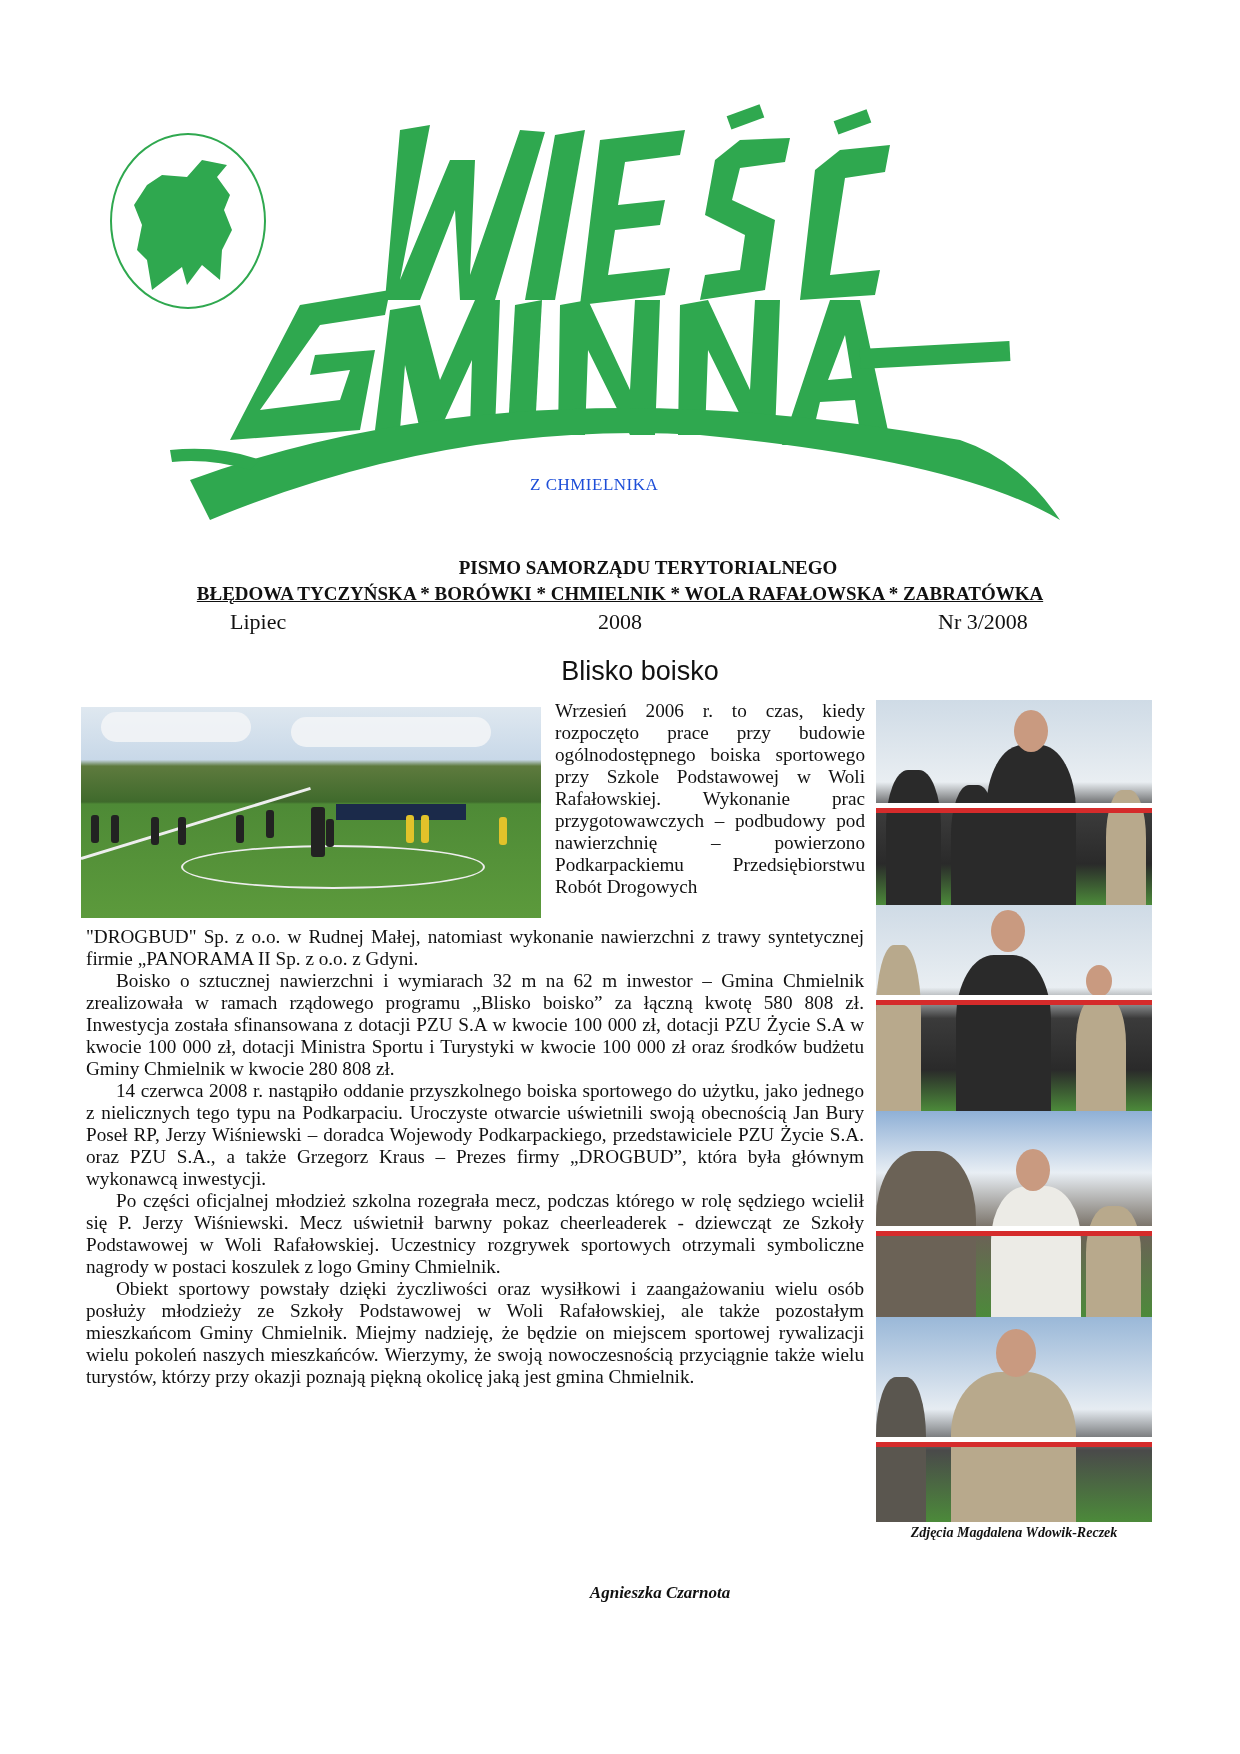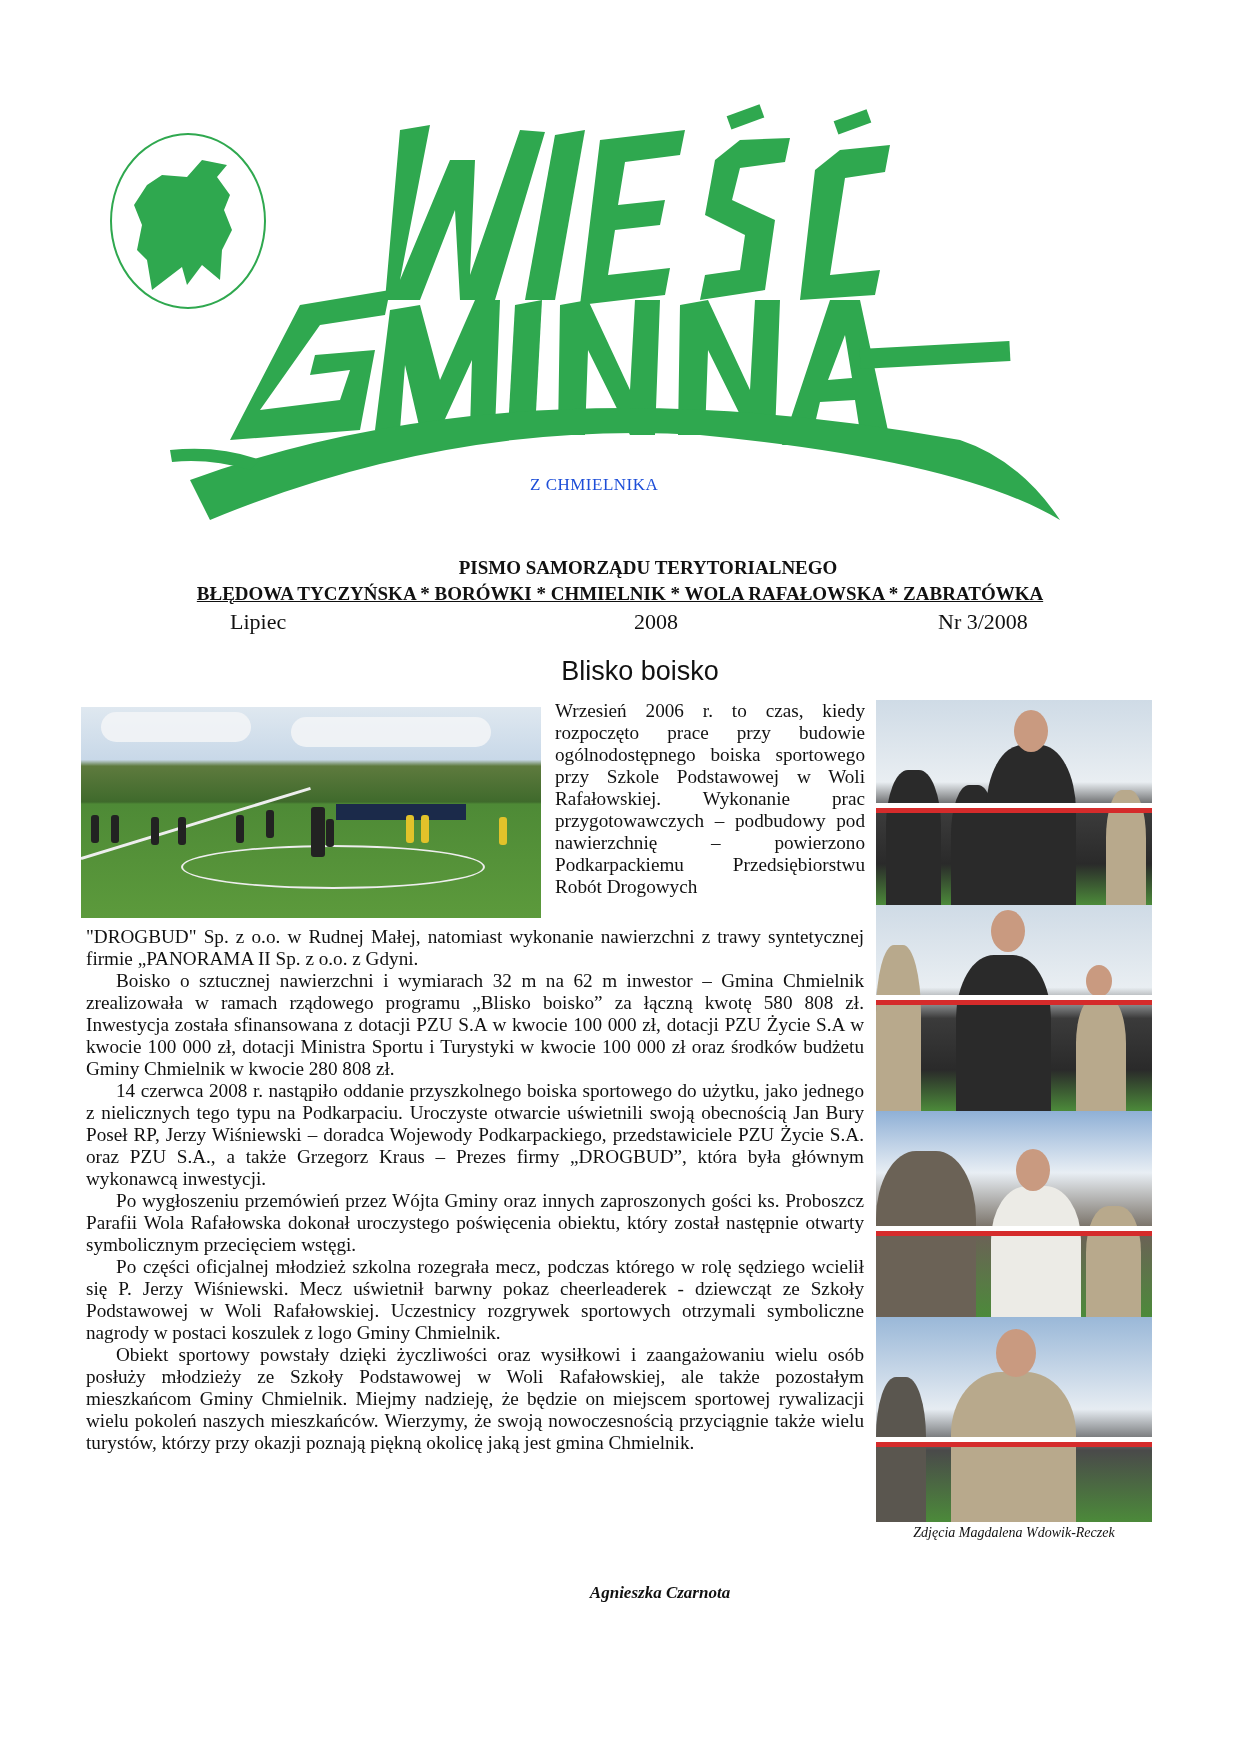--- a/index.html
+++ b/index.html
@@ -12,21 +12,21 @@
   .title-svg { position: absolute; left: 0; top: 0; width: 1040px; height: 450px; }
   .subtitle { position: absolute; left: 430px; top: 375px; font-size: 17px; color: #1d4ed8; letter-spacing: 0.5px; font-family: "Liberation Serif", serif; }
 
   
   .hdr { position: absolute; left: 0; width: 1240px; text-align: center; font-weight: bold; font-size: 19px; }
   .hdr1 { top: 557px; padding-left: 28px; }
   .hdr2 { top: 583px; text-decoration: underline; }
   .hdr3 { top: 609px; height: 24px; }
   .hdr3 span { position: absolute; font-weight: normal; font-size: 22px; }
   .hdr3 .month { left: 230px; }
-  .hdr3 .year { left: 598px; margin-left: 36px; }
+  .hdr3 .year { left: 598px; }
   .hdr3 .issue { left: 938px; }
 
   .article-title { position: absolute; left: 500px; top: 656px; width: 280px; text-align: center; font-family: "Liberation Sans", sans-serif; font-weight: normal; font-size: 27px; }
 
   
   .photo { position: absolute; overflow: hidden; }
   .photo-main { left: 81px; top: 707px; width: 460px; height: 211px;
     background: linear-gradient(to bottom, #dfe8f0 0%, #c8d8e8 25%, #5e7a3e 28%, #3f6a2c 45%, #4e8a36 46%, #5c9a3c 100%); }
   .photo-main .sky-cloud { position: absolute; top: 5px; height: 30px; background: #f2f4f6; border-radius: 20px; opacity: .9; }
   .photo-main .field-line { position: absolute; left: 0; top: 150px; width: 240px; height: 3px; background: #eee; transform: rotate(-17deg); transform-origin: left; }
@@ -40,21 +40,21 @@
   .photo-side .ribbon { position: absolute; left: 0; width: 100%; height: 10px; background: linear-gradient(to bottom, #fff 0%, #fff 45%, #d52b2b 46%, #d52b2b 100%); }
   .photo-side .person { position: absolute; border-radius: 40% 40% 4px 4px; background: #2a2a2a; }
   .photo-side .person.beige { background: #b8a98c; }
   .photo-side .person.white { background: #ecebe6; }
   .photo-side .head { position: absolute; width: 34px; height: 42px; border-radius: 50%; background: #c99a80; }
   .ph1 { top: 700px; height: 205px; }
   .ph2 { top: 905px; height: 206px; }
   .ph3 { top: 1111px; height: 206px; background: linear-gradient(to bottom, #8fb0d6 0%, #e8eef4 30%, #6b6256 60%, #4c8a3a 100%); }
   .ph4 { top: 1317px; height: 205px; background: linear-gradient(to bottom, #9ab8d8 0%, #e6ecf2 45%, #4a4a4a 65%, #4c8a3a 100%); }
 
-  .photo-credit { position: absolute; left: 876px; top: 1525px; width: 276px; text-align: center; font-style: italic; font-weight: normal; font-size: 14px; }
+  .photo-credit { position: absolute; left: 876px; top: 1525px; width: 276px; text-align: center; font-style: italic; font-weight: bold; font-size: 14px; }
 
   
   .body-text { position: absolute; font-size: 19.2px; line-height: 22px; text-align: justify; }
   .col-narrow { left: 555px; top: 700px; width: 310px; }
   .col-wide { left: 86px; top: 926px; width: 778px; }
   .body-text p { margin: 0; }
   .body-text p.indent { text-indent: 30px; }
 
   .author { position: absolute; left: 540px; top: 1583px; width: 240px; text-align: center; font-style: italic; font-weight: bold; font-size: 17px; }
 </style>
@@ -154,18 +154,17 @@
 
 <div class="photo-credit">Zdjęcia Magdalena Wdowik-Reczek</div>
 
 <div class="body-text col-narrow">
   <p>Wrzesień 2006 r. to czas, kiedy rozpoczęto prace przy budowie ogólnodostępnego boiska sportowego przy Szkole Podstawowej w Woli Rafałowskiej. Wykonanie prac przygotowawczych – podbudowy pod nawierzchnię – powierzono Podkarpackiemu Przedsiębiorstwu Robót Drogowych</p>
 </div>
 <div class="body-text col-wide">
   <p>"DROGBUD" Sp. z o.o. w Rudnej Małej, natomiast wykonanie nawierzchni z trawy syntetycznej firmie „PANORAMA II Sp. z o.o. z Gdyni.</p>
   <p class="indent">Boisko o sztucznej nawierzchni i wymiarach 32 m na 62 m inwestor – Gmina Chmielnik zrealizowała w ramach rządowego programu „Blisko boisko” za łączną kwotę 580 808 zł. Inwestycja została sfinansowana z dotacji PZU S.A w kwocie 100 000 zł, dotacji PZU Życie S.A w kwocie 100 000 zł, dotacji Ministra Sportu i Turystyki w kwocie 100 000 zł oraz środków budżetu Gminy Chmielnik w kwocie 280 808 zł.</p>
   <p class="indent">14 czerwca 2008 r. nastąpiło oddanie przyszkolnego boiska sportowego do użytku, jako jednego z nielicznych tego typu na Podkarpaciu. Uroczyste otwarcie uświetnili swoją obecnością Jan Bury Poseł RP, Jerzy Wiśniewski – doradca Wojewody Podkarpackiego, przedstawiciele PZU Życie S.A. oraz PZU S.A., a także Grzegorz Kraus – Prezes firmy „DROGBUD”, która była głównym wykonawcą inwestycji.</p>
-  <p class="indent">Po wygłoszeniu przemówień przez Wójta Gminy oraz innych zaproszonych gości ks. Proboszcz Parafii Wola Rafałowska dokonał uroczystego poświęcenia obiektu, który został następnie otwarty symbolicznym przecięciem wstęgi.</p>
   <p class="indent">Po części oficjalnej młodzież szkolna rozegrała mecz, podczas którego w rolę sędziego wcielił się P. Jerzy Wiśniewski. Mecz uświetnił barwny pokaz cheerleaderek - dziewcząt ze Szkoły Podstawowej w Woli Rafałowskiej. Uczestnicy rozgrywek sportowych otrzymali symboliczne nagrody w postaci koszulek z logo Gminy Chmielnik.</p>
   <p class="indent">Obiekt sportowy powstały dzięki życzliwości oraz wysiłkowi i zaangażowaniu wielu osób posłuży młodzieży ze Szkoły Podstawowej w Woli Rafałowskiej, ale także pozostałym mieszkańcom Gminy Chmielnik. Miejmy nadzieję, że będzie on miejscem sportowej rywalizacji wielu pokoleń naszych mieszkańców. Wierzymy, że swoją nowoczesnością przyciągnie także wielu turystów, którzy przy okazji poznają piękną okolicę jaką jest gmina Chmielnik.</p>
 </div>
 
 <div class="author">Agnieszka Czarnota</div>
 
 </body></html>

